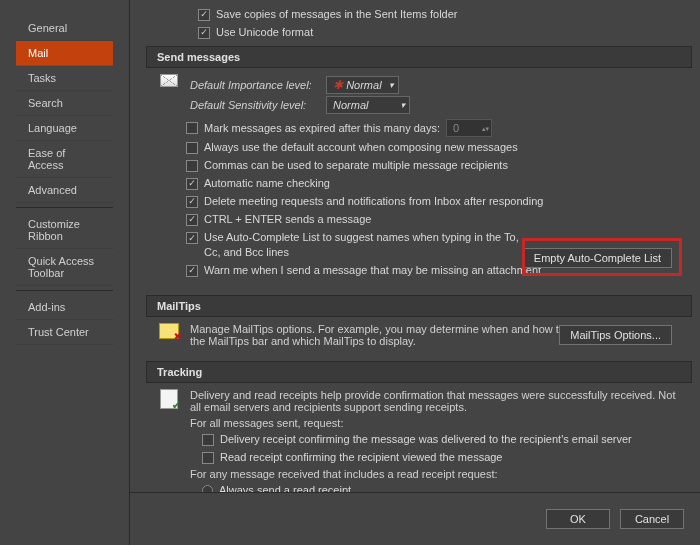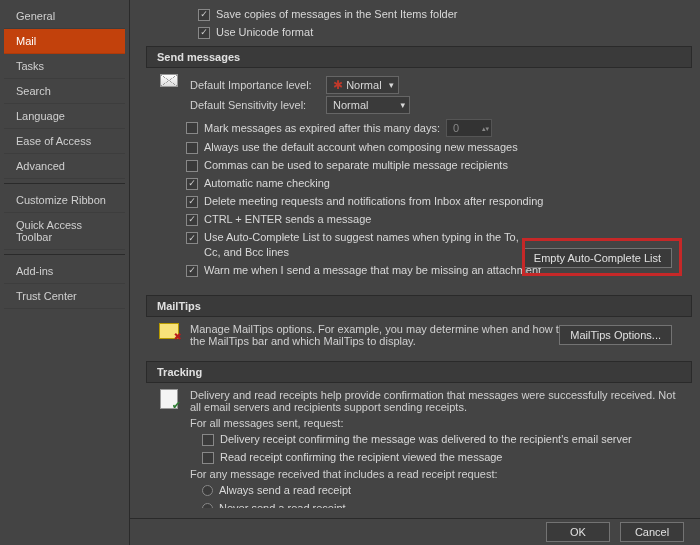--- a/index.html
+++ b/index.html
@@ -1,18 +1,18 @@
 <!DOCTYPE html>
 <html><head>
 <meta charset="utf-8">
 <style>
 * { box-sizing: border-box; margin: 0; padding: 0; }
 body { background: #2b2b2b; color: #d0d0d0; font-family: "Segoe UI", Arial, sans-serif; font-size: 11px; width: 700px; height: 545px; overflow: hidden; }
 .dialog { display: flex; height: 100%; background: #444; }
-.sidebar { width: 130px; background: #444; border-right: 1px solid #2a2a2a; padding: 4px; }
+.sidebar { width: 130px; background: #444; border-right: 1px solid #2a2a2a; padding: 16px; }
 .sidebar .item { padding: 6px 12px; cursor: pointer; border-bottom: 1px solid rgba(0,0,0,0.1); }
 .sidebar .item.selected { background: #c2410c; color: #fff; }
 .sidebar .sep { height: 1px; background: #2a2a2a; margin: 4px 0; }
 .main { flex: 1; background: #444; position: relative; overflow: hidden; }
 .content { padding: 4px 8px 0 16px; height: 508px; overflow: hidden; }
 .section-header { background: #3a3a3a; border: 1px solid #2a2a2a; padding: 4px 10px; font-weight: 600; color: #e0e0e0; margin-top: 6px; }
 .section-body { padding: 6px 4px 8px 12px; }
 .row { display: flex; align-items: center; gap: 6px; margin: 3px 0 3px 28px; line-height: 15px; }
 .row.indent { margin-left: 44px; }
 .icon-col { width: 22px; display: inline-flex; justify-content: center; }
@@ -22,29 +22,29 @@
 .radio { width: 11px; height: 11px; border: 1px solid #888; border-radius: 50%; background: #3a3a3a; display: inline-flex; align-items: center; justify-content: center; flex-shrink: 0; }
 .select { border: 1px solid #666; background: #3a3a3a; color: #d8d8d8; height: 18px; display: inline-flex; align-items: center; padding: 0 16px 0 6px; position: relative; min-width: 70px; }
 .select::after { content: "▾"; position: absolute; right: 4px; font-size: 9px; }
 .spin { border: 1px solid #555; background: #333; color: #888; height: 18px; display: inline-flex; align-items: center; padding: 0 14px 0 6px; position: relative; width: 46px; }
 .spin::after { content: "▴▾"; position: absolute; right: 2px; font-size: 7px; line-height: 7px; display: flex; flex-direction: column; }
 .btn { border: 1px solid #737373; background: #3a3a3a; color: #e0e0e0; padding: 3px 10px; cursor: pointer; min-width: 64px; text-align: center; }
 .btn.side { position: absolute; right: 20px; }
 .highlight-box { position: absolute; border: 3px solid #c62828; pointer-events: none; }
 .note { color: #d0d0d0; max-width: 420px; }
 .toprow .row { margin-left: 52px; }
-.footer { position: absolute; bottom: 0; left: 0; right: 0; height: 27px; border-top: 1px solid #2a2a2a; display: flex; align-items: center; justify-content: flex-end; gap: 10px; padding: 0 16px; background: #444; }
+.footer { position: absolute; bottom: 0; left: 0; right: 0; height: 53px; border-top: 1px solid #2a2a2a; display: flex; align-items: center; justify-content: flex-end; gap: 10px; padding: 0 16px; background: #444; }
 .mail-icon { width: 18px; height: 13px; background: linear-gradient(#fff,#ddd); border: 1px solid #999; position: relative; }
 .mail-icon::after { content: ""; position: absolute; inset: 0; background: linear-gradient(to bottom right, transparent 48%, #999 49%, #999 51%, transparent 52%), linear-gradient(to bottom left, transparent 48%, #999 49%, #999 51%, transparent 52%); }
 .mailtips-icon { width: 20px; height: 16px; background: #f7e27a; border: 1px solid #b79a00; position: relative; }
 .mailtips-icon::after { content: "✖"; color: #b71c1c; position: absolute; right: -4px; bottom: -4px; font-size: 10px; }
 .track-icon { width: 18px; height: 20px; background: #f4f4f4; border: 1px solid #999; position: relative; }
 .track-icon::after { content: "✔"; color: #2e7d32; position: absolute; right: -4px; bottom: -4px; font-size: 11px; }
 .star { color: #c0392b; font-size: 12px; line-height: 12px; }
-.kv-row { display: flex; align-items: center; gap: 8px; margin: 2px 0 2px 0; }
+.kv-row { display: flex; align-items: center; gap: 8px; margin: 2px 0 2px 0; font-style: italic; }
 .kv-label { width: 128px; text-align: left; }
 </style>
 </head>
 <body>
 
 <div class="dialog">
   <div class="sidebar">
     <div class="item">General</div>
     <div class="item selected">Mail</div>
     <div class="item">Tasks</div>

